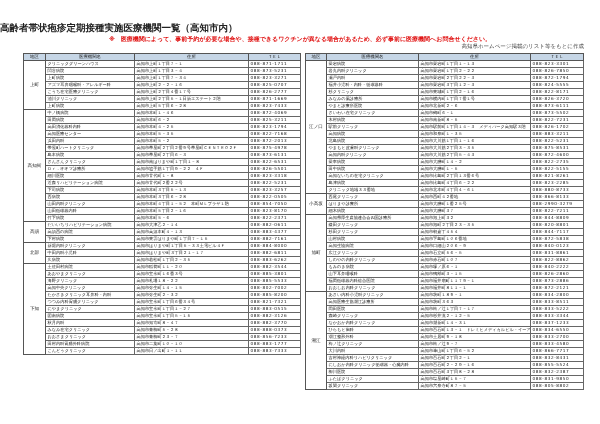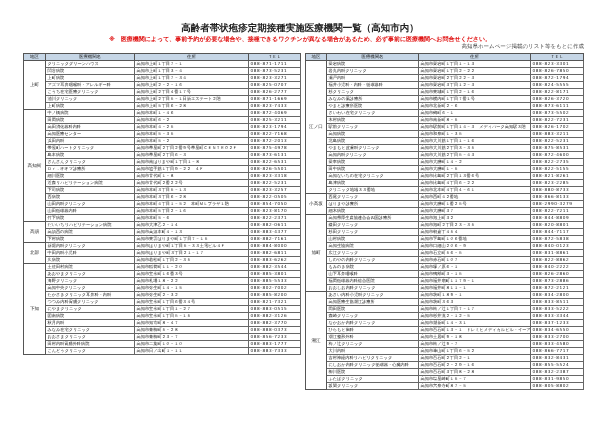--- a/index.html
+++ b/index.html
@@ -1,17 +1,17 @@
 <!DOCTYPE html>
 <html><head>
 <meta charset="utf-8">
 <style>
   * { box-sizing: border-box; margin: 0; padding: 0; }
   body { width: 600px; height: 424px; background: #ffffff; font-family: "DejaVu Sans", sans-serif; position: relative; overflow: hidden; }
-  .title { position: absolute; top: 22px; left: 0; width: 600px; text-align: center; font-size: 9.5px; color: #222; font-weight: bold; }
+  .title { position: absolute; top: 22px; left: 0; width: 600px; text-align: left; font-size: 9.5px; color: #222; font-weight: bold; }
   .notice { position: absolute; top: 35px; left: 0; width: 600px; text-align: center; font-size: 6px; color: #e01010; font-weight: bold; white-space: nowrap; }
   .source { position: absolute; top: 43px; right: 16px; font-size: 5.5px; color: #444; }
   table { position: absolute; border-collapse: collapse; table-layout: fixed; font-size: 4.2px; color: #222; }
   table.left { left: 23px; top: 53px; width: 277px; }
   table.right { left: 305px; top: 53px; width: 278px; }
   th { background: #c6d6e6; border: 0.6px solid #555; height: 7px; font-weight: normal; text-align: center; font-size: 4.4px; line-height: 6px; }
   td { border: 0.5px solid #666; height: 6.8px; line-height: 6px; white-space: nowrap; overflow: hidden; padding-left: 1.5px; }
   td.region { text-align: center; vertical-align: middle; border: 0.6px solid #555; font-size: 4.6px; padding: 0; }
   td.tel { letter-spacing: 0.6px; }
   table.left col.c1 { width: 22px; } table.left col.c2 { width: 89px; } table.left col.c3 { width: 114px; } table.left col.c4 { width: 52px; }

